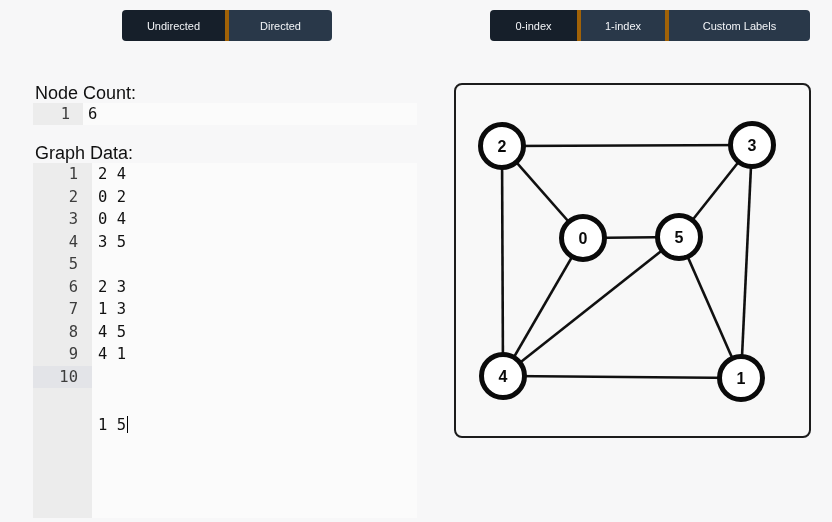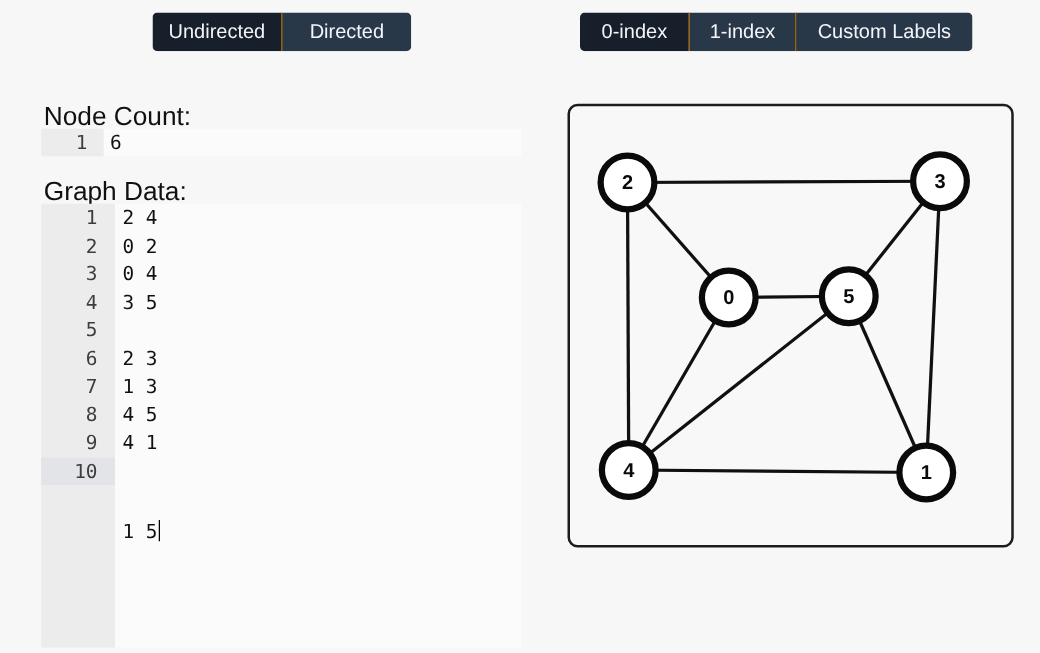--- a/index.html
+++ b/index.html
@@ -8,32 +8,32 @@
     background:#f7f7f8;
     font-family:"Liberation Sans", sans-serif;
   }
   
   .toggle-group{
     position:absolute;top:10px;height:31px;display:flex;
     border-radius:4px;overflow:hidden;
   }
   .toggle-group .seg{
     display:flex;align-items:center;justify-content:center;
-    font-size:16px;color:#f3f5f8;cursor:pointer;white-space:nowrap;
+    font-size:11px;color:#f3f5f8;cursor:pointer;white-space:nowrap;
     background:#293849;
   }
   .toggle-group .seg.selected{background:#161f2a;}
-  .toggle-group .seg + .seg{border-left:1px solid #a16207;}
+  .toggle-group .seg + .seg{border-left:4px solid #a16207;}
   #direction-group{left:122px;}
-  #index-group{left:464px;}
+  #index-group{left:490px;}
 
   
   .editor-col{position:absolute;left:33px;top:84px;width:384px;}
   .editor-label{
-    font-size:21px;color:#101010;line-height:19px;margin-left:2px;
+    font-size:18px;color:#101010;line-height:19px;margin-left:2px;
   }
   .cm-editor{
     position:relative;width:100%;
     font-family:"DejaVu Sans Mono", monospace;font-size:15.5px;color:#111;
   }
   .cm-editor .gutter-bg{
     position:absolute;left:0;top:0;bottom:0;background:#ececec;z-index:0;
   }
   .cm-editor .content-bg{
     position:absolute;top:0;bottom:0;right:0;background:#fbfbfb;z-index:0;

